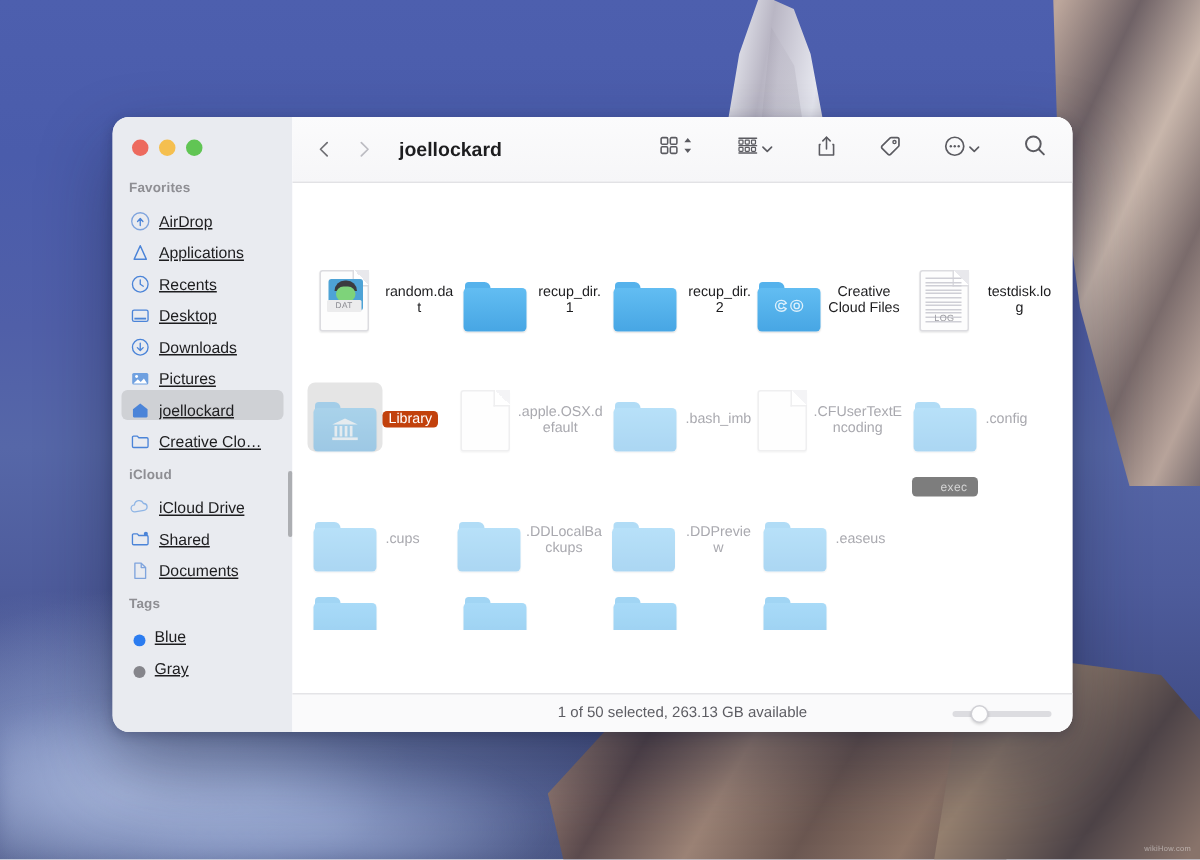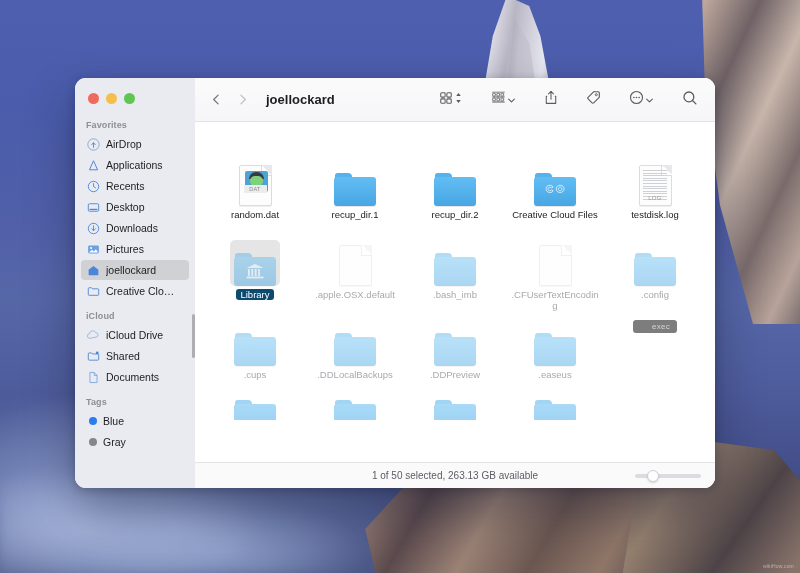--- a/index.html
+++ b/index.html
@@ -75,23 +75,23 @@
   
   #sidebar {
     width:120px; flex:0 0 120px; background:rgba(232,234,239,.94);
     padding-top:33px; position:relative;
   }
   .sb-group {
     font-size:9px; color:#8e8e93; font-weight:600;
     padding:9px 0 3px 11px; letter-spacing:.1px;
   }
   .sb-item {
-    display:flex; align-items:center; gap:6px;
+    display:flex; align-items:flex-end; gap:6px;
     height:20px; margin:1px 6px; padding-left:5px; border-radius:4px;
-    font-size:10.5px; color:#1d1d1f; white-space:nowrap; overflow:hidden;
+    font-size:10.5px; color:#1d1d1f; white-space:nowrap; overflow:hidden;text-decoration:underline;
   }
   .sb-item.selected { background:rgba(0,0,0,.11); }
   .sb-ico { width:14px; height:14px; flex:0 0 14px; display:flex; align-items:center; justify-content:center; color:#3a74d6; }
   .sb-ico svg { display:block; }
   .sb-label { overflow:hidden; text-overflow:ellipsis; }
   .tag-dot { width:8px; height:8px; border-radius:50%; flex:0 0 8px; margin-left:3px; }
   #sidebar-scroll {
     position:absolute; right:0px; top:236px; width:3px; height:44px;
     border-radius:2px; background:rgba(0,0,0,.26);
   }
@@ -129,34 +129,34 @@
   #filegrid {
     flex:1; overflow:hidden; position:relative;
     padding:0 10px;
   }
   #grid-inner {
     display:grid; grid-template-columns:repeat(5, 1fr);
     column-gap:0px; row-gap:0px;
     margin-top:-46px;
   }
   .cell {
-    height:80px; display:flex; flex-direction:column; align-items:center;
+    height:80px; display:flex; align-items:center;
     padding-top:4px;
   }
   .icon-wrap {
     width:50px; height:46px; display:flex; align-items:flex-end; justify-content:center;
     border-radius:5px; position:relative;
   }
   .icon-wrap.sel-bg { background:rgba(0,0,0,.10); }
   .lbl {
     margin-top:3px; font-size:9.5px; line-height:11px; color:#1d1d1f;
     text-align:center; max-width:92px; word-break:break-word; padding:0 2px;
     border-radius:3px;
   }
-  .lbl.sel { background:#0c4a6e; color:#fff; padding:0 4px; }
+  .lbl.sel { background:#c2410c; color:#fff; padding:0 4px; }
   .cell.dim .lbl { color:#a9a9af; }
   .cell.dim .icon-wrap { opacity:.45; }
 
   
   .folder { width:42px; height:33px; position:relative; }
   .folder .tab {
     position:absolute; left:1px; top:0; width:17px; height:6px;
     background:#55b2ec; border-radius:2.5px 4px 0 0;
   }
   .folder .body {

